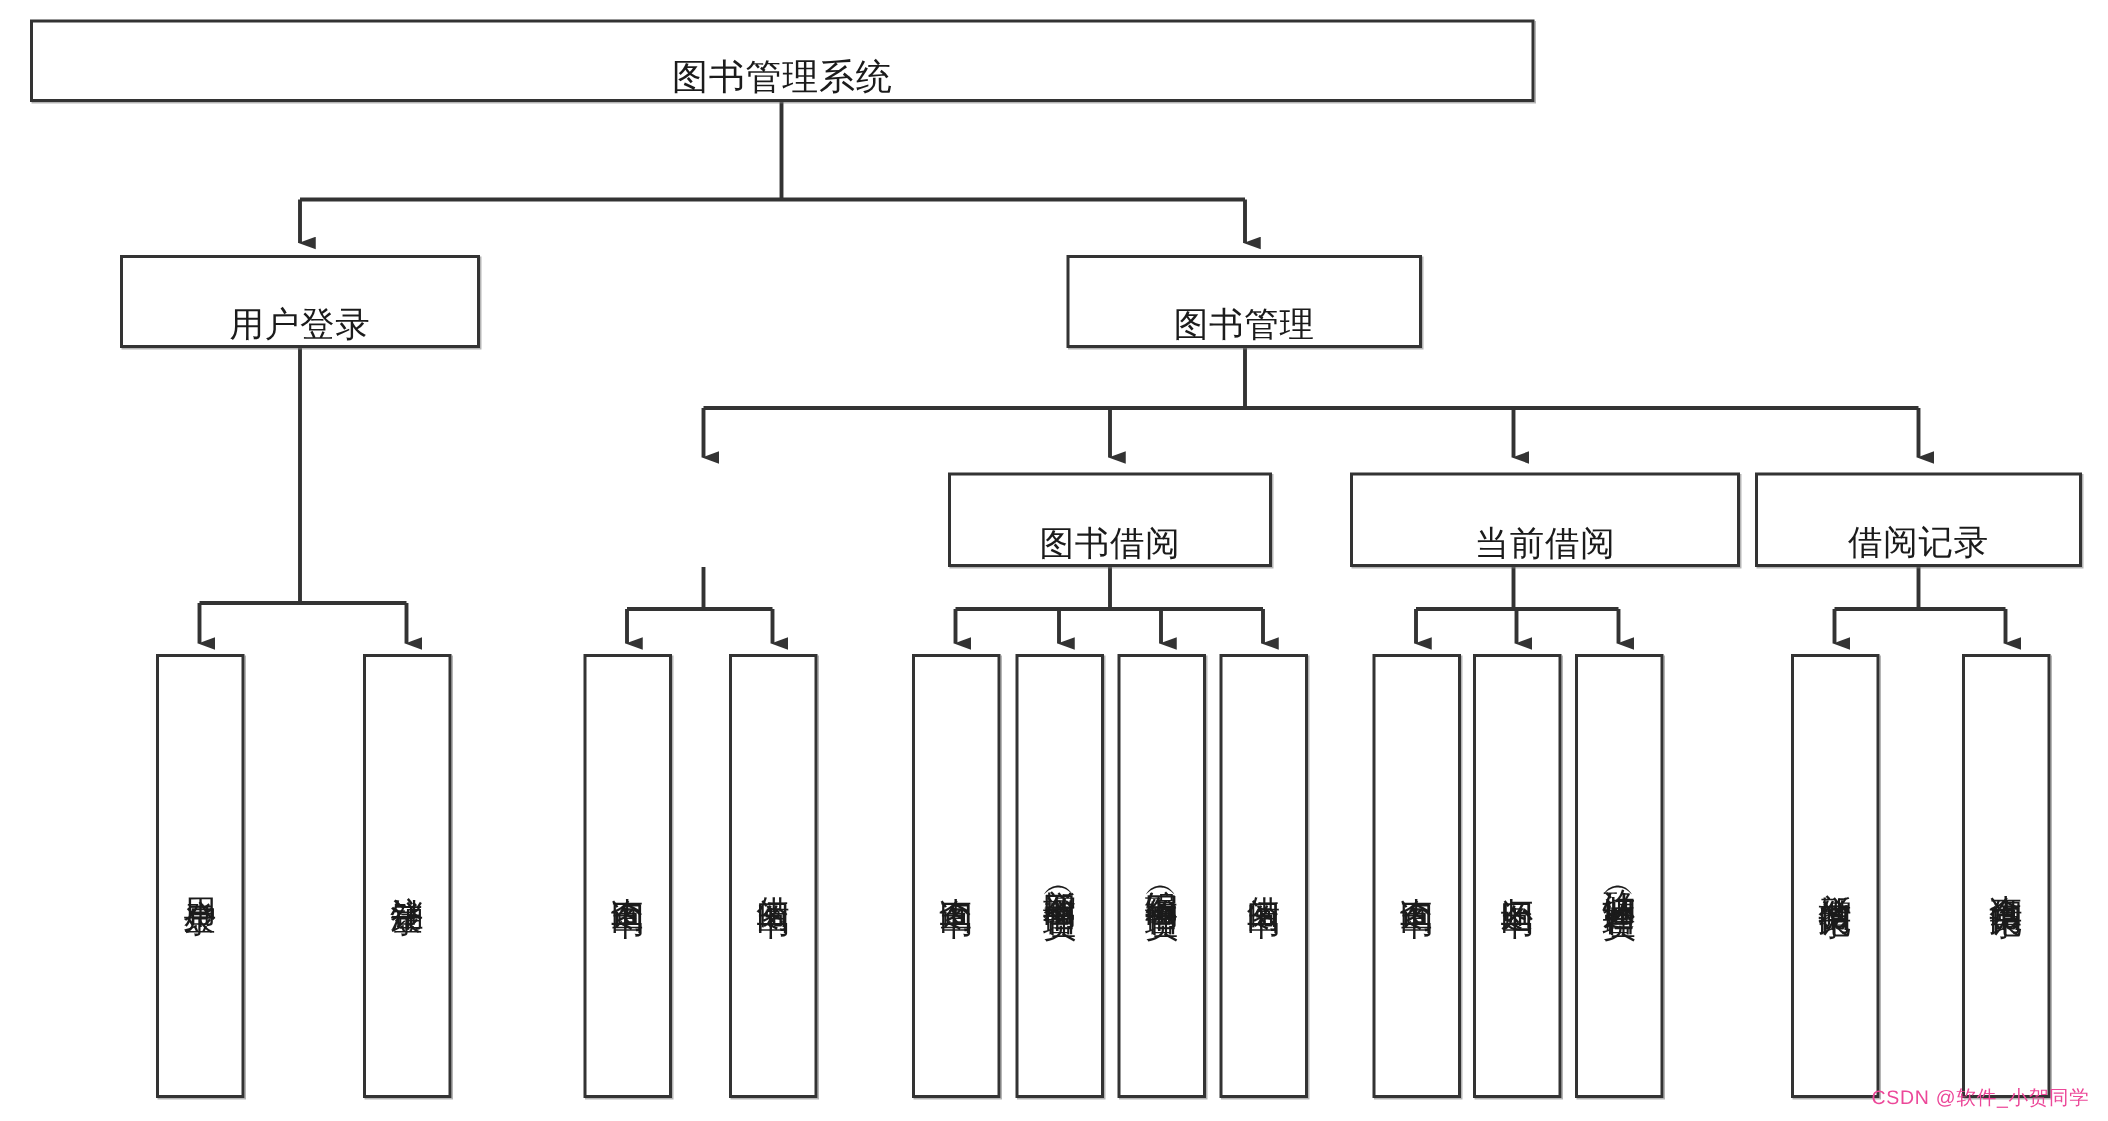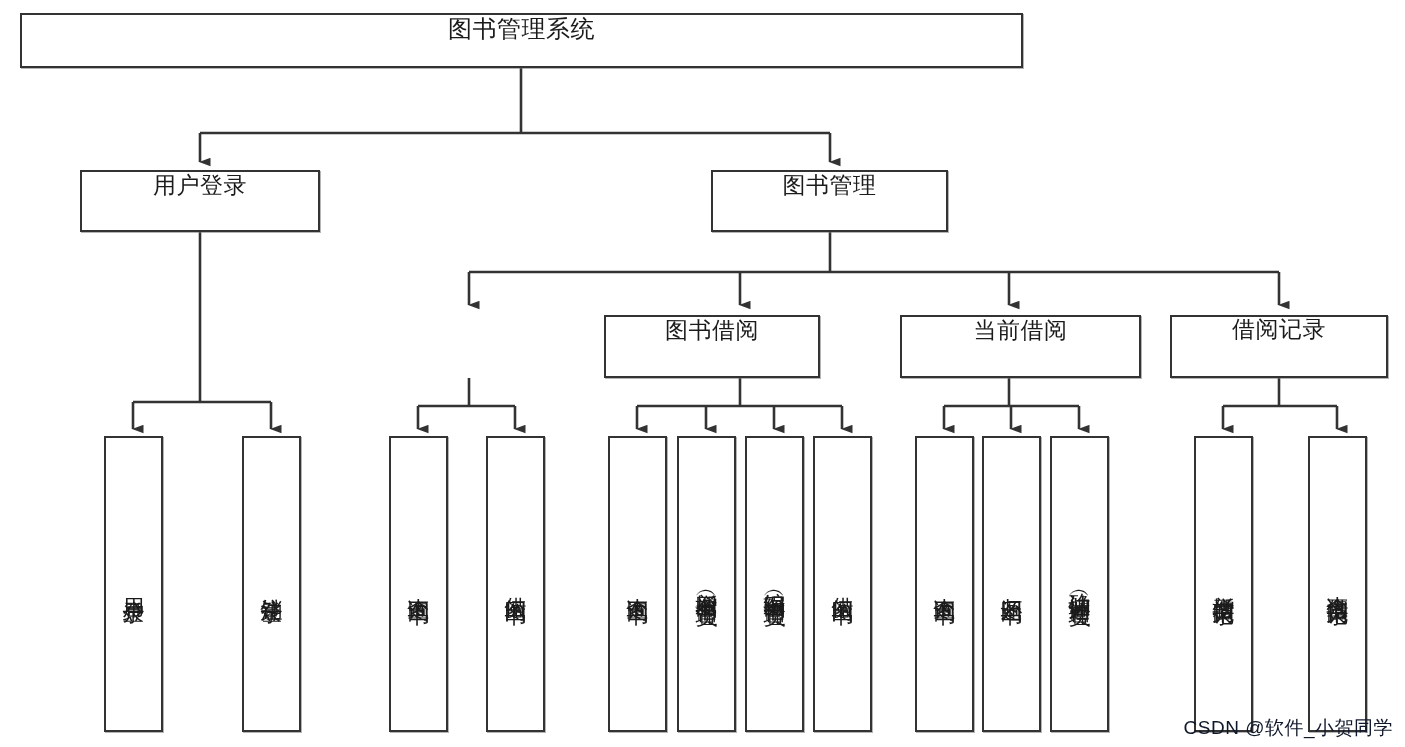--- a/index.html
+++ b/index.html
@@ -26,21 +26,21 @@
     height: 747px;
     pointer-events: none;
   }
   .node {
     position: absolute;
     box-sizing: border-box;
     background: #ffffff;
     border: 2px solid #333333;
     box-shadow: 1px 1px 0 rgba(120,120,120,0.55);
     display: flex;
-    align-items: flex-start;
+    align-items: flex-end;
     justify-content: center;
     color: #1b1b1b;
   }
   .node .lbl {
     display: block;
     text-align: center;
     line-height: 1.16;
     letter-spacing: 0.5px;
   }
   
@@ -60,22 +60,22 @@
     text-orientation: upright;
     font-size: 22px;
     line-height: 1.08;
     letter-spacing: 2px;
     max-height: 100%;
   }
   .watermark {
     position: absolute;
     right: 12px;
     bottom: 6px;
-    font-size: 19px;
-    color: #0f172a;
+    font-size: 13px;
+    color: #ec4899;
     white-space: nowrap;
     letter-spacing: 0.5px;
     user-select: none;
   }
 </style>
 </head>
 <body>
 
 <div id="canvas">
 
@@ -133,24 +133,24 @@
     <span class="lbl">图书管理系统</span>
   </div>
 
   <div class="node horiz" style="left:80px; top:170px; width:240px; height:62px;">
     <span class="lbl">用户登录</span>
   </div>
   <div class="node horiz" style="left:711px; top:170px; width:237px; height:62px;">
     <span class="lbl">图书管理</span>
   </div>
 
-  <div class="node horiz" style="left:604px; top:315px; width:216px; height:63px;">
+  <div class="node horiz" style="left:632px; top:315px; width:216px; height:63px;">
     <span class="lbl">图书借阅</span>
   </div>
-  <div class="node horiz" style="left:900px; top:315px; width:241px; height:63px;">
+  <div class="node horiz" style="left:900px; top:315px; width:260px; height:63px;">
     <span class="lbl">当前借阅</span>
   </div>
   <div class="node horiz" style="left:1170px; top:315px; width:218px; height:63px;font-family:Liberation Serif, serif;">
     <span class="lbl">借阅记录</span>
   </div>
 
   <div class="node vert" style="left:104px; top:436px; width:59px; height:296px;">
     <span class="lbl">用户登录</span>
   </div>
   <div class="node vert" style="left:242px; top:436px; width:59px; height:296px;">

